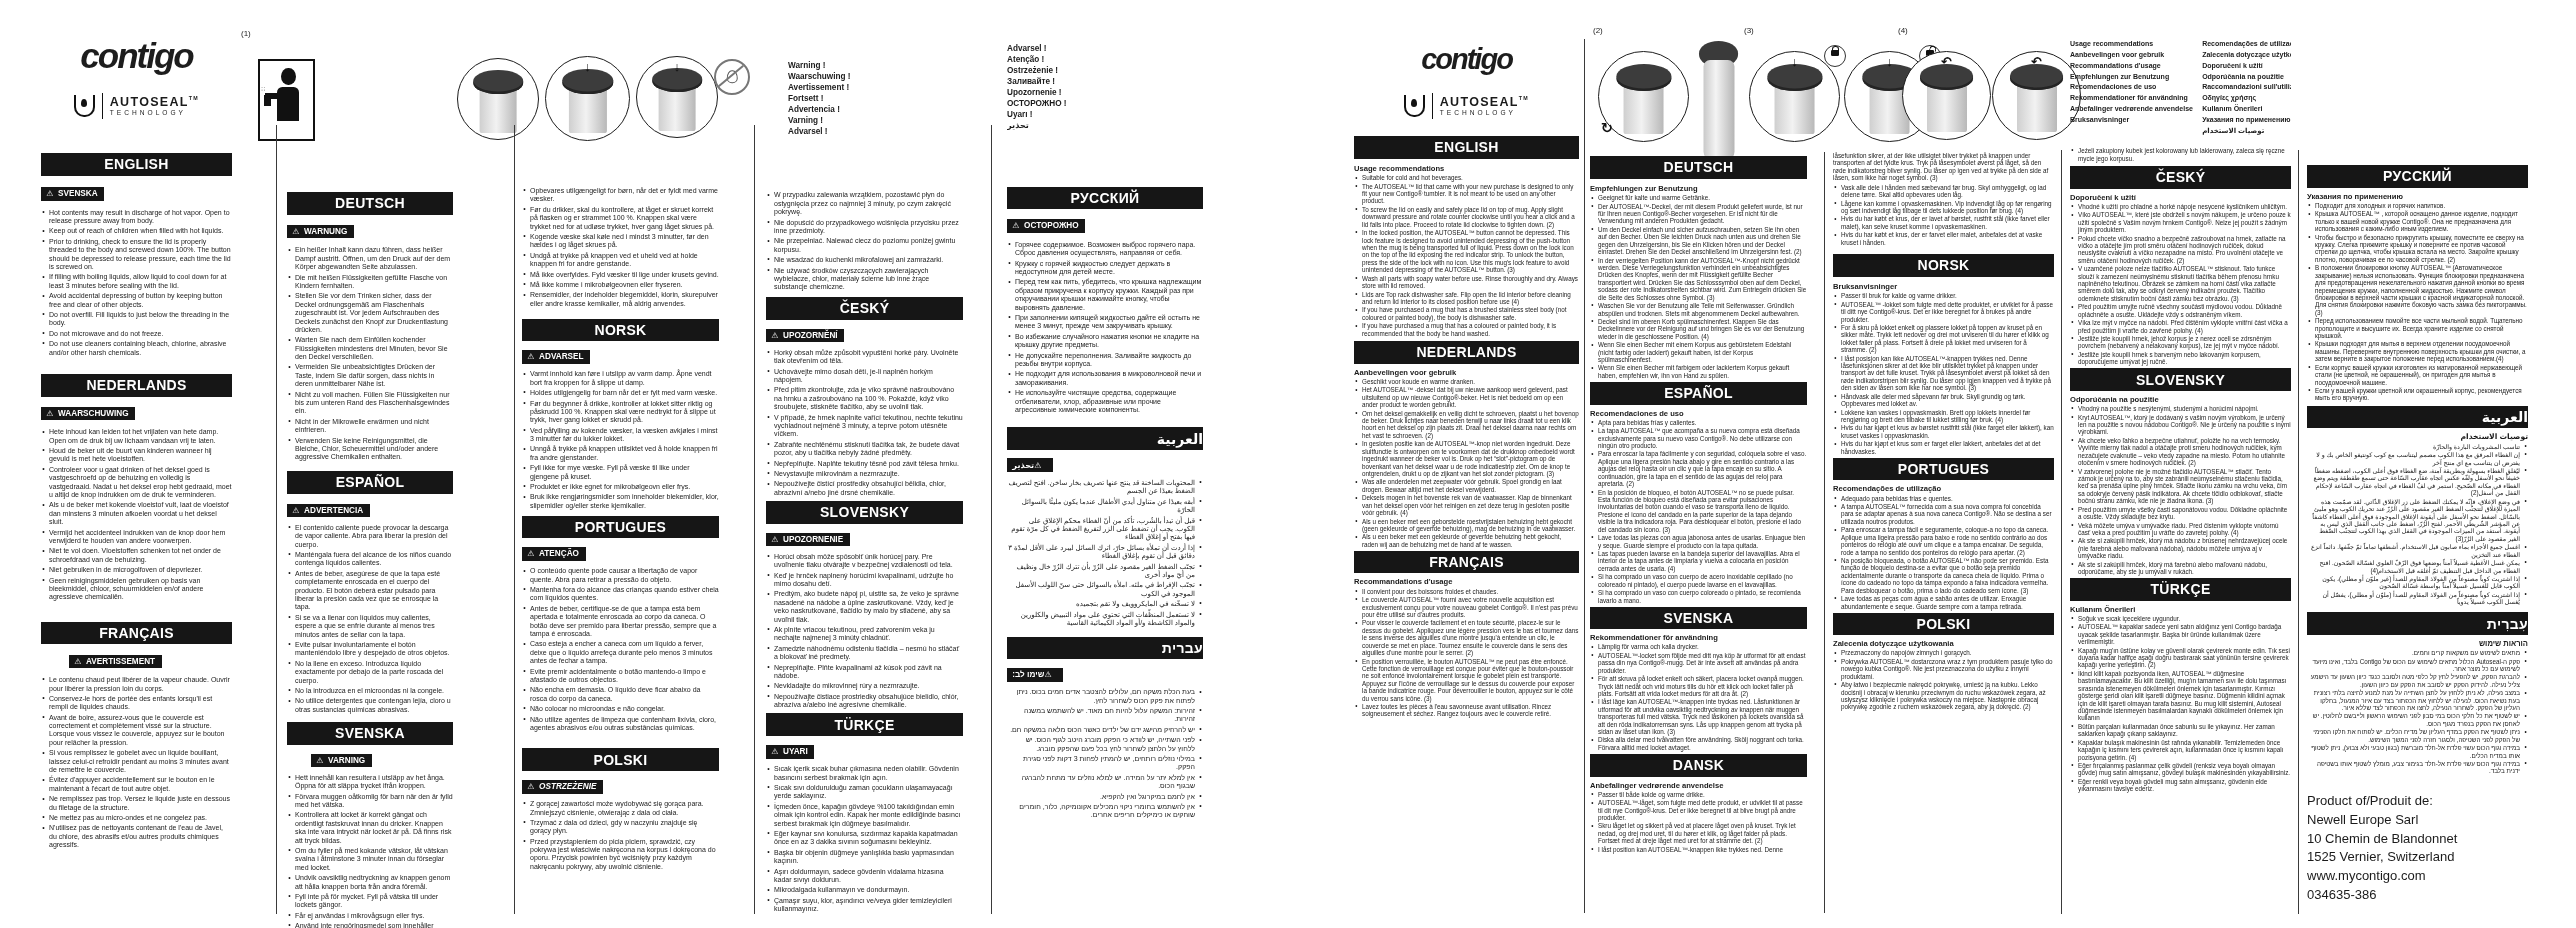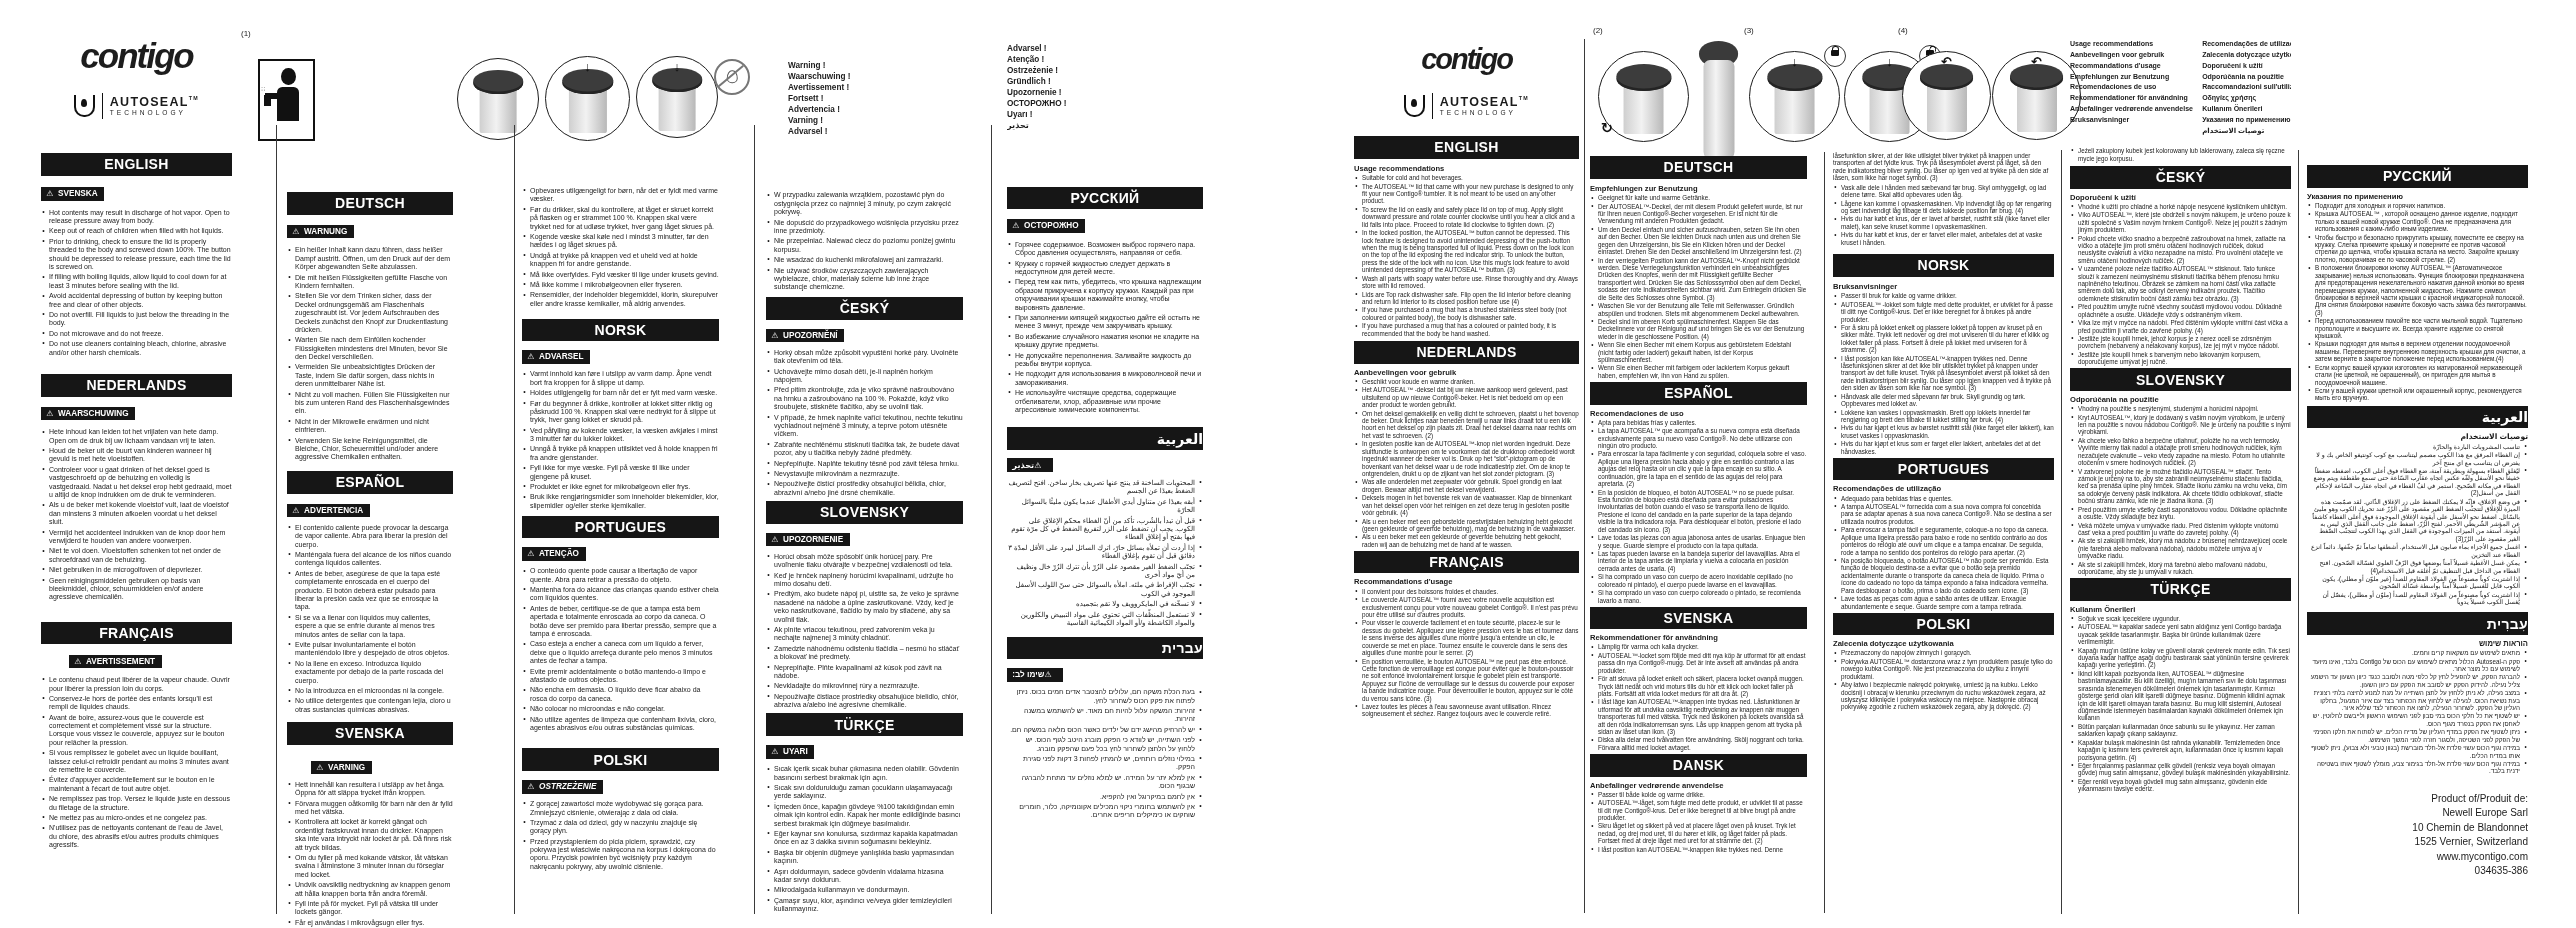--- a/index.html
+++ b/index.html
@@ -24,21 +24,21 @@
   .aseal{display:flex;align-items:center;justify-content:center;margin-top:17px;}
   .as-icon{width:17px;height:20px;border:2.6px solid #111;border-top:none;border-radius:0 0 10px 10px;position:relative;margin-right:6.6px;}
   .as-icon .drop{position:absolute;left:4.6px;top:4px;width:6px;height:8px;background:#111;border-radius:50% 50% 50% 50%/60% 60% 40% 40%;}
   .as-sep{width:1.6px;height:26px;background:#111;margin-right:6.6px;}
   .as-t1{font-size:12.5px;font-weight:bold;letter-spacing:1.3px;line-height:1;text-align:left;}
   .as-tm{font-size:5.3px;vertical-align:top;}
   .as-t2{font-size:6.6px;letter-spacing:3px;text-align:left;}
   .wlist{font-weight:bold;font-size:8.2px;line-height:1.35;}
   .ulists{display:flex;gap:9.2px;}
   .ulists .uc{font-weight:bold;font-size:7px;line-height:1.55;white-space:nowrap;}
-  .pinfo{text-align:right;font-size:10px;line-height:1.45;}
+  .pinfo{text-align:left;font-size:13px;line-height:1.45;}
   .vdiv{position:absolute;width:1px;background:#3a3a3a;}
   .figlabel{position:absolute;font-size:8px;color:#222;}
   .pictobox{position:absolute;border:2.6px solid #111;background:#fff;}
   .pictobox .head{position:absolute;width:14.5px;height:17px;background:#111;border-radius:50%;left:21px;top:6.6px;}
   .pictobox .torso{position:absolute;width:22.3px;height:34px;background:#111;border-radius:5.3px 5.3px 0 0;left:17px;top:26px;}
   .pictobox .arm{position:absolute;width:17px;height:6px;background:#111;left:5.3px;top:32px;}
   .pictobox .cup{position:absolute;width:6.6px;height:10.5px;background:#111;left:4px;top:34px;}
   .pictobox .spray{position:absolute;font-size:6px;color:#111;left:1.3px;top:24px;letter-spacing:0.7px;}
   .fcirc{position:absolute;border:1.6px solid #1d1d1d;border-radius:50%;background:#fff;}
   .fcirc .mbody{position:absolute;left:50%;transform:translateX(-50%);bottom:8%;width:46%;height:58%;background:linear-gradient(90deg,#cfcfcf,#f2f2f2 45%,#b8b8b8);border-radius:4px 4px 2.6px 2.6px;}
@@ -202,21 +202,21 @@
           <div class="bi">El contenido caliente puede provocar la descarga de vapor caliente. Abra para liberar la presión del cuerpo.</div>
           <div class="bi">Manténgala fuera del alcance de los niños cuando contenga líquidos calientes.</div>
           <div class="bi">Antes de beber, asegúrese de que la tapa esté completamente enroscada en el cuerpo del producto. El botón deberá estar pulsado para liberar la presión cada vez que se enrosque la tapa.</div>
           <div class="bi">Si se va a llenar con líquidos muy calientes, espere a que se enfríe durante al menos tres minutos antes de sellar con la tapa.</div>
           <div class="bi">Evite pulsar involuntariamente el botón manteniéndolo libre y despejado de otros objetos.</div>
           <div class="bi">No la llene en exceso. Introduzca líquido exactamente por debajo de la parte roscada del cuerpo.</div>
           <div class="bi">No la introduzca en el microondas ni la congele.</div>
           <div class="bi">No utilice detergentes que contengan lejía, cloro u otras sustancias químicas abrasivas.</div>
         </div>
         <div class="hbar" style="margin-top: 8px;">SVENSKA</div>
-        <div style="margin-top: 15px; padding-left: 24px;"><span class="wlab"><span class="tri">⚠</span><span>VARNING</span></span></div>
+        <div style="margin-top: 8px; padding-left: 24px;"><span class="wlab"><span class="tri">⚠</span><span>VARNING</span></span></div>
         <div class="bl" style="margin-top: 6.6px;">
           <div class="bi">Hett innehåll kan resultera i utsläpp av het ånga. Öppna för att släppa trycket ifrån kroppen.</div>
           <div class="bi">Förvara muggen oåtkomlig för barn när den är fylld med het vätska.</div>
           <div class="bi">Kontrollera att locket är korrekt gängat och ordentligt fastskruvat innan du dricker. Knappen ska inte vara intryckt när locket är på. Då finns risk att tryck bildas.</div>
           <div class="bi">Om du fyller på med kokande vätskor, låt vätskan svalna i åtminstone 3 minuter innan du förseglar med locket.</div>
           <div class="bi">Undvik oavsiktlig nedtryckning av knappen genom att hålla knappen borta från andra föremål.</div>
           <div class="bi">Fyll inte på för mycket. Fyll på vätska till under lockets gängor.</div>
           <div class="bi">Får ej användas i mikrovågsugn eller frys.</div>
           <div class="bi">Använd inte rengöringsmedel som innehåller blekningsmedel, klorin, slipmedel och/eller andra starka kemikalier.</div>
         </div>
@@ -315,21 +315,21 @@
           <div class="bi">Aşırı doldurmayın, sadece gövdenin vidalama hizasına kadar sıvıyı doldurun.</div>
           <div class="bi">Mikrodalgada kullanmayın ve dondurmayın.</div>
           <div class="bi">Çamaşır suyu, klor, aşındırıcı ve/veya gider temizleyicileri kullanmayınız.</div>
         </div>
       </div>
       <div class="col" style="left: 1007px; width: 196px;">
         <div class="wlist" style="margin-top: 43px;">
           <div>Advarsel !</div>
           <div>Atenção !</div>
           <div>Ostrzeżenie !</div>
-          <div>Gründlich !</div>
+          <div>Заливайте !</div>
           <div>Upozornenie !</div>
           <div>ОСТОРОЖНО !</div>
           <div>Uyarı !</div>
           <div>تحذير</div>
         </div>
         <div class="hbar" style="margin-top: 55px;">РУССКИЙ</div>
         <div style="margin-top: 9.2px;"><span class="wlab"><span class="tri">⚠</span><span>ОСТОРОЖНО</span></span></div>
         <div class="bl" style="margin-top: 8px;">
           <div class="bi">Горячее содержимое. Возможен выброс горячего пара. Сброс давления осуществлять, направляя от себя.</div>
           <div class="bi">Кружку с горячей жидкостью следует держать в недоступном для детей месте.</div>

